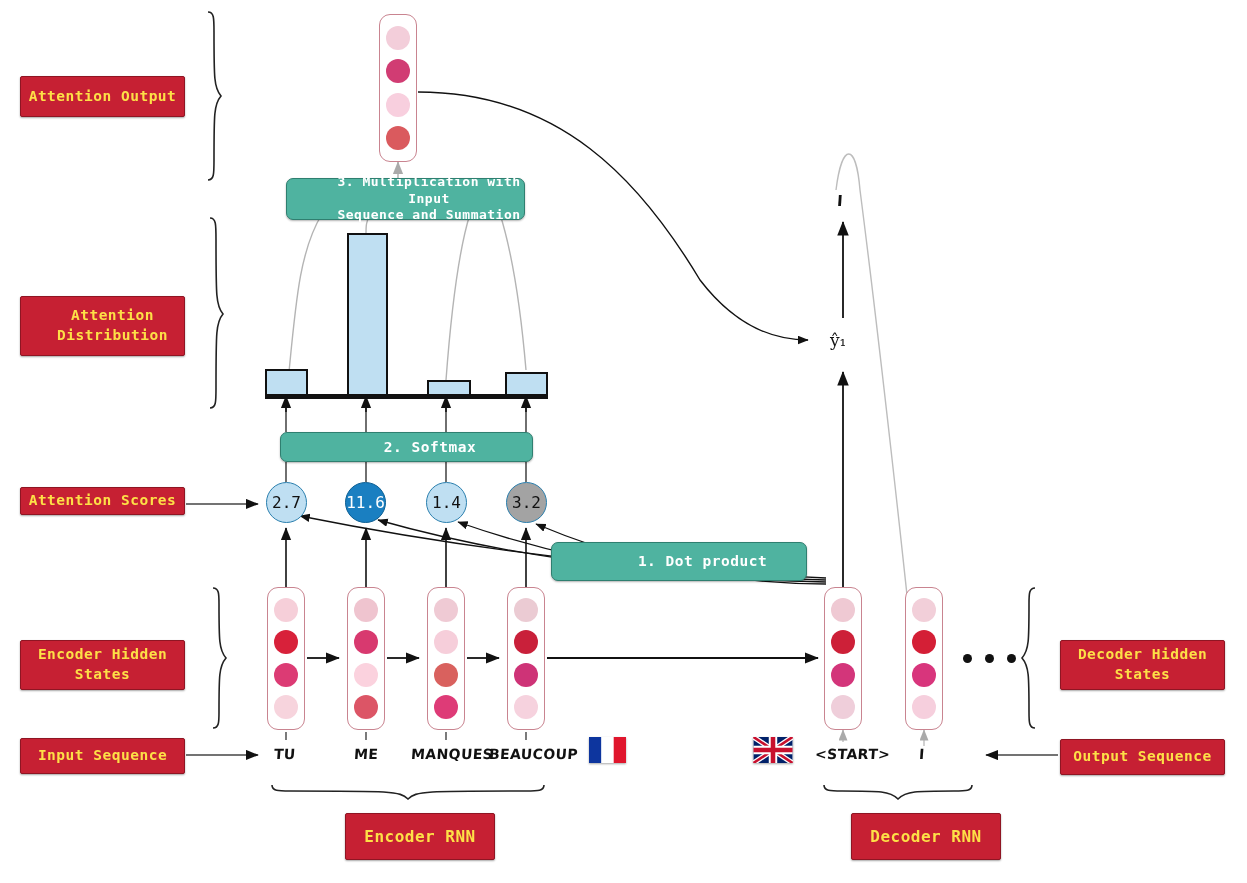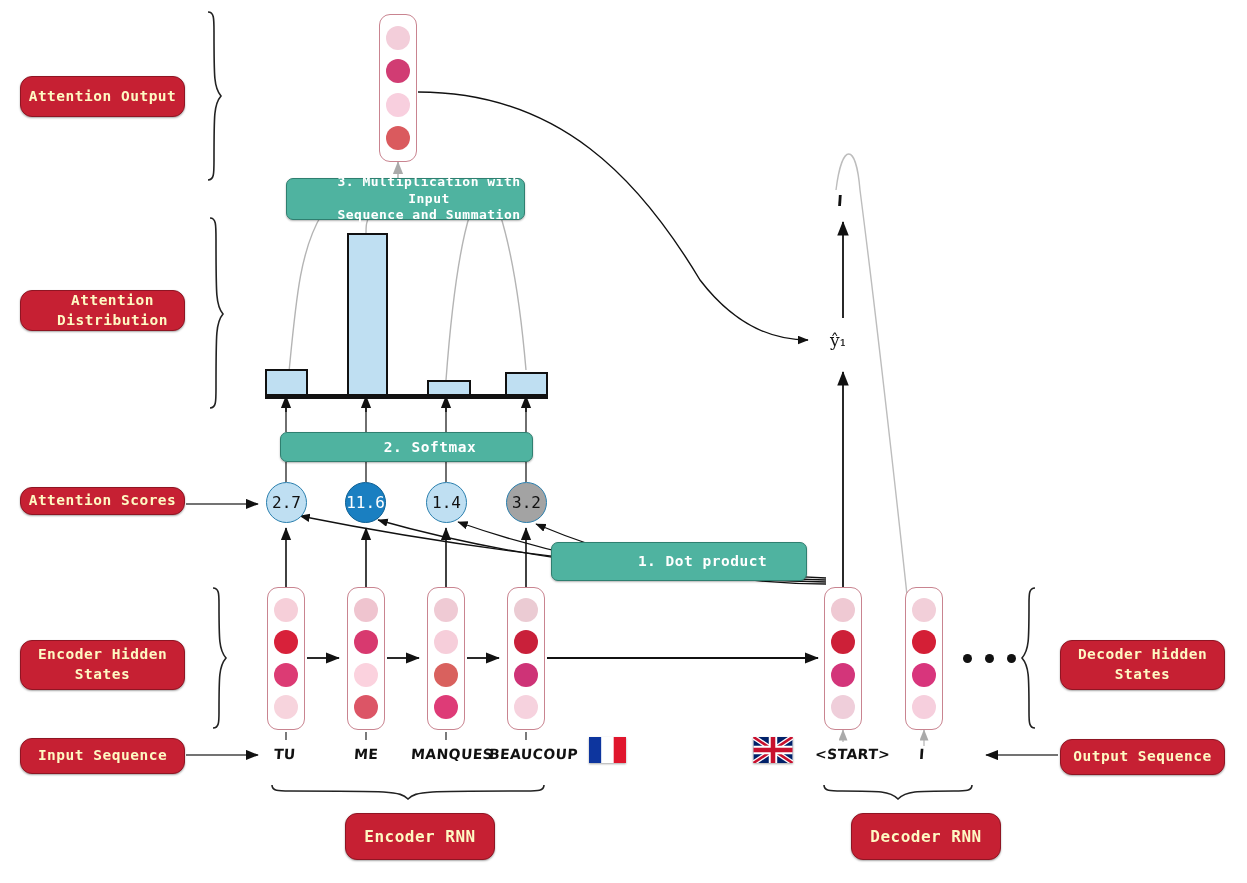--- a/index.html
+++ b/index.html
@@ -4,22 +4,22 @@
 <style>
   html,body{margin:0;padding:0;background:#ffffff;}
   #root{
     position:relative;width:1247px;height:883px;
     background:#ffffff;
     font-family:"DejaVu Sans Mono","Liberation Mono",monospace;
     overflow:hidden;
   }
   .lbl-box{
     position:absolute;box-sizing:border-box;
-    background:#C62033;border:1px solid #8f1523;border-radius:12px;
-    color:#fef9c3;font-family:"DejaVu Sans Mono","Liberation Mono",monospace;
+    background:#C62033;border:1px solid #8f1523;border-radius:2px;
+    color:#fde047;font-family:"DejaVu Sans Mono","Liberation Mono",monospace;
     font-size:14.5px;font-weight:bold;letter-spacing:.5px;
     display:flex;align-items:center;justify-content:center;text-align:center;
     line-height:1.35;box-shadow:0 1px 2px rgba(0,0,0,.35);
     white-space:pre-line;
   }
   .step-box{
     position:absolute;box-sizing:border-box;
     background:#4FB3A0;border:1px solid #2f7f70;border-radius:7px;
     color:#ffffff;font-family:"DejaVu Sans Mono","Liberation Mono",monospace;
     font-size:14.5px;font-weight:bold;letter-spacing:.5px;
@@ -178,21 +178,21 @@
     <g stroke="#222" stroke-width="1.2" fill="none">
       <line x1="286" y1="740" x2="286" y2="732"></line>
       <line x1="366" y1="740" x2="366" y2="732"></line>
       <line x1="446" y1="740" x2="446" y2="732"></line>
       <line x1="526" y1="740" x2="526" y2="732"></line>
     </g>
   </svg>
 
   <div class="lbl-box" style="left:20px;top:76px;width:165px;height:41px;">Attention Output</div>
 
-  <div class="lbl-box" style="left:20px;top:290px;width:165px;height:41px;padding-left:20px;">Attention
+  <div class="lbl-box" style="left:20px;top:296px;width:165px;height:60px;padding-left:20px;">Attention
 Distribution</div>
 
   <div class="lbl-box" style="left:20px;top:487px;width:165px;height:28px;">Attention Scores</div>
 
   <div class="lbl-box" style="left:20px;top:640px;width:165px;height:50px;">Encoder Hidden
 States</div>
 
   <div class="lbl-box" style="left:20px;top:738px;width:165px;height:36px;">Input Sequence</div>
 
   <div class="lbl-box" style="left:1060px;top:640px;width:165px;height:50px;">Decoder Hidden

